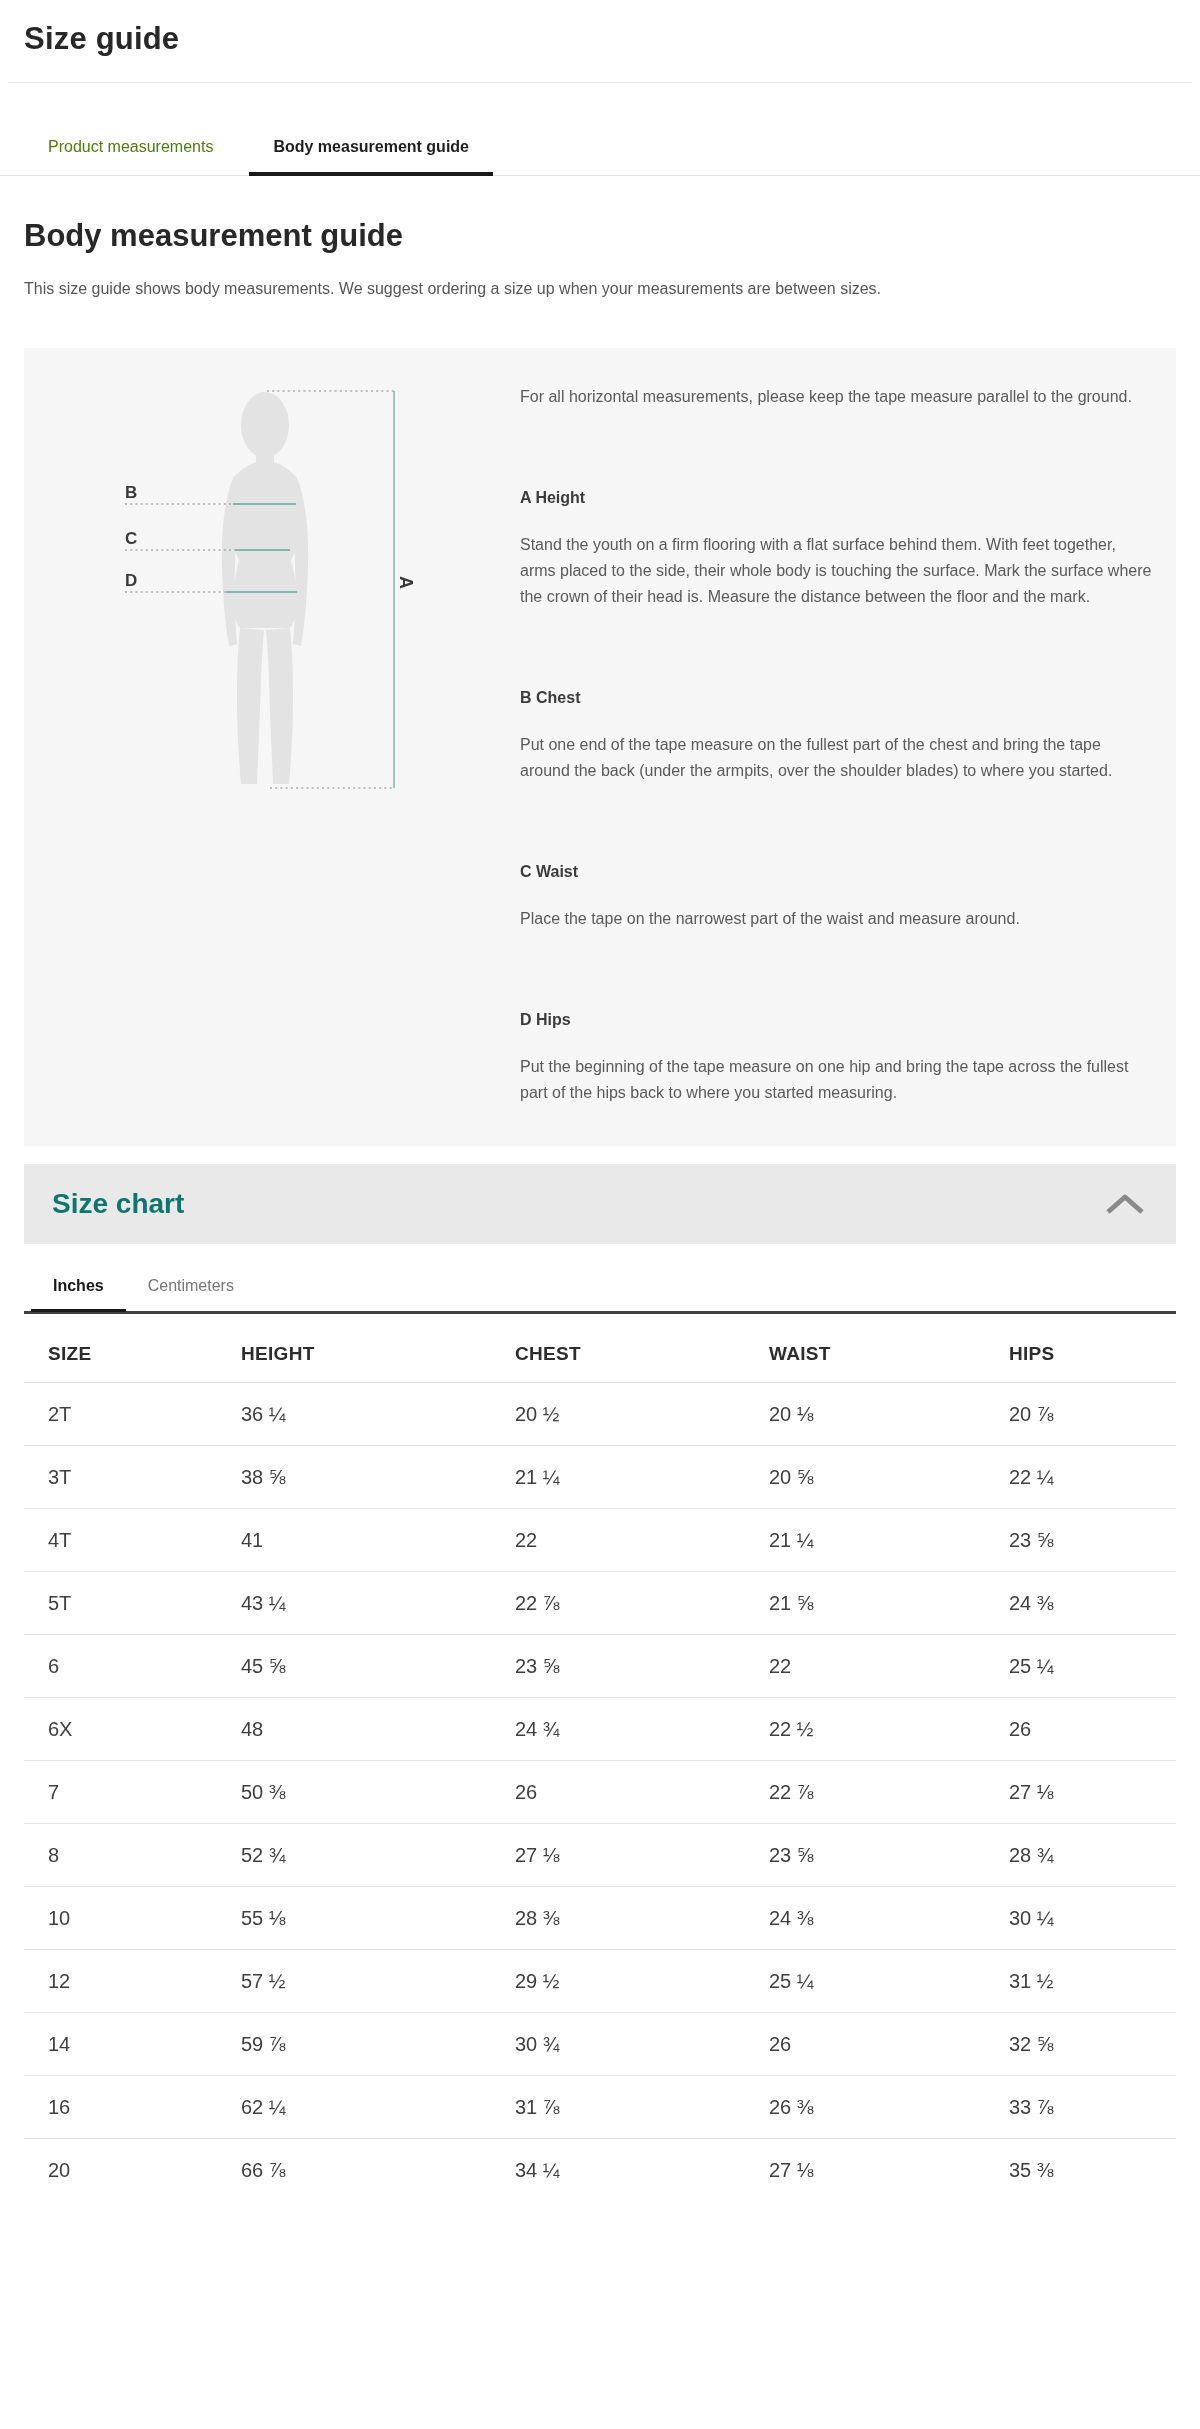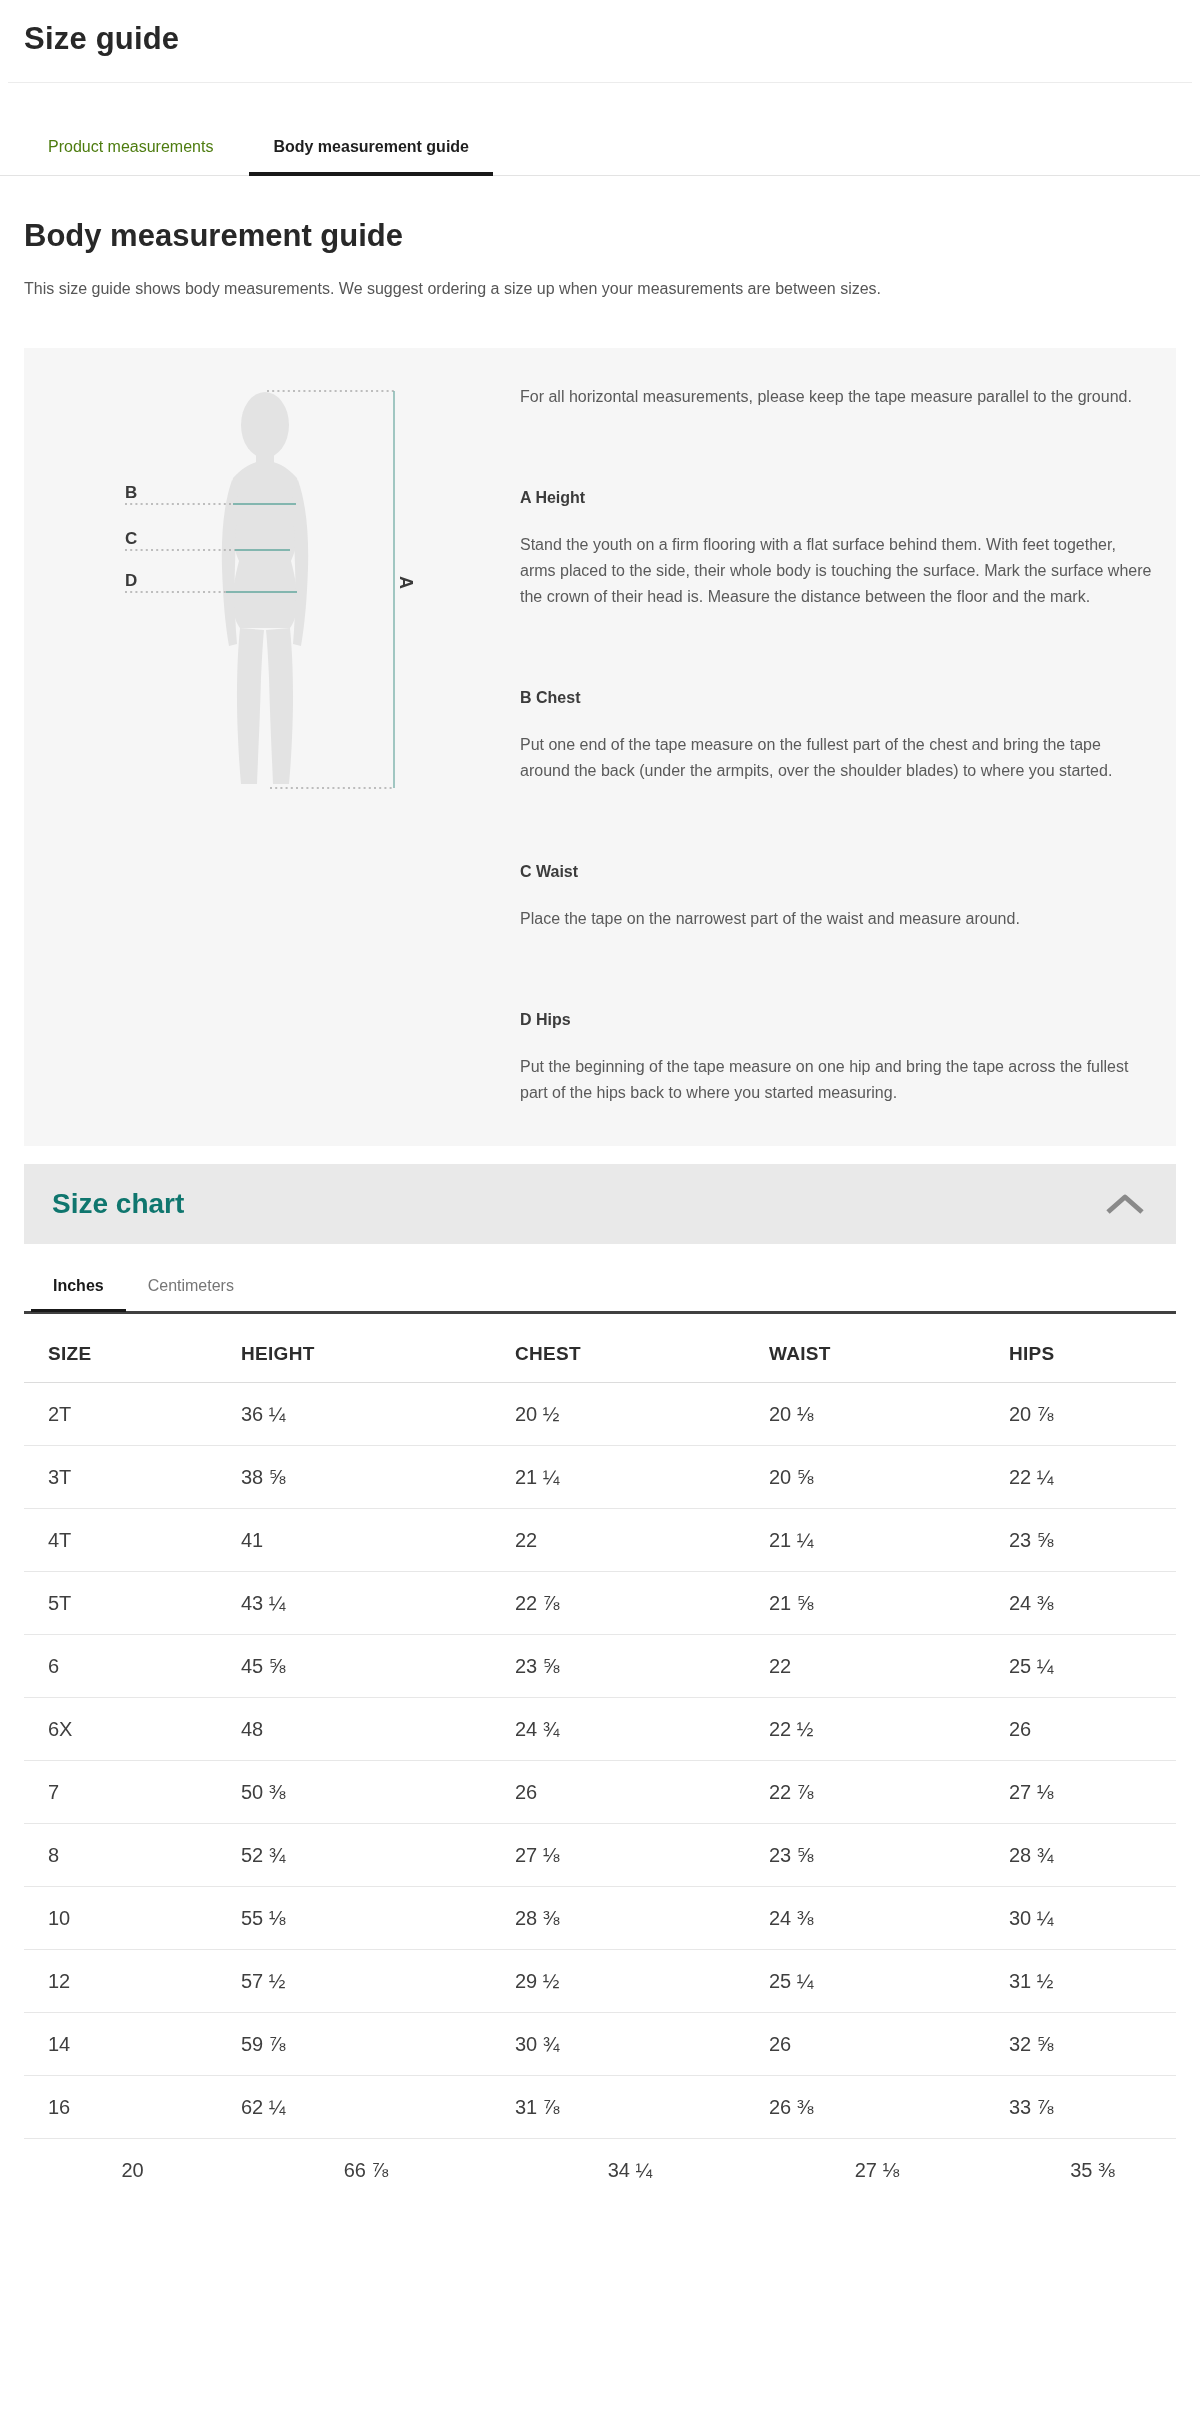--- a/index.html
+++ b/index.html
@@ -37,21 +37,21 @@
   .unit-tabs{display:flex;border-bottom:3px solid #404040;padding-top:32px;}
   .unit-tab{font-size:16px;line-height:20px;color:#767676;padding:0 22px 15px 22px;position:relative;cursor:pointer;}
   .unit-tab:first-child{margin-left:7px;}
   .unit-tab.active{color:#191919;font-weight:bold;}
   .unit-tab.active::after{content:"";position:absolute;left:0;right:0;bottom:-1px;height:3px;background:#191919;}
 
   
   .size-table{width:100%;border-collapse:collapse;table-layout:fixed;}
   .size-table th{text-align:left;font-size:19px;line-height:25px;font-weight:bold;color:#2d2d2d;padding:27px 0 16px 24px;border-bottom:1px solid #dcdcdc;letter-spacing:.3px;}
   .size-table td{font-size:20px;color:#3f3f3f;padding:0 0 0 24px;height:62px;border-bottom:1px solid #e7e7e7;}
-  .size-table tr:last-child td{border-bottom:none;text-align:center;}
+  .size-table tr:last-child td{border-bottom:none;}
 </style>
 </head>
 <body>
 
 <div class="container">
   <h1 class="page-title">Size guide</h1>
 </div>
 <div class="title-divider"></div>
 
 <div class="tabs">

